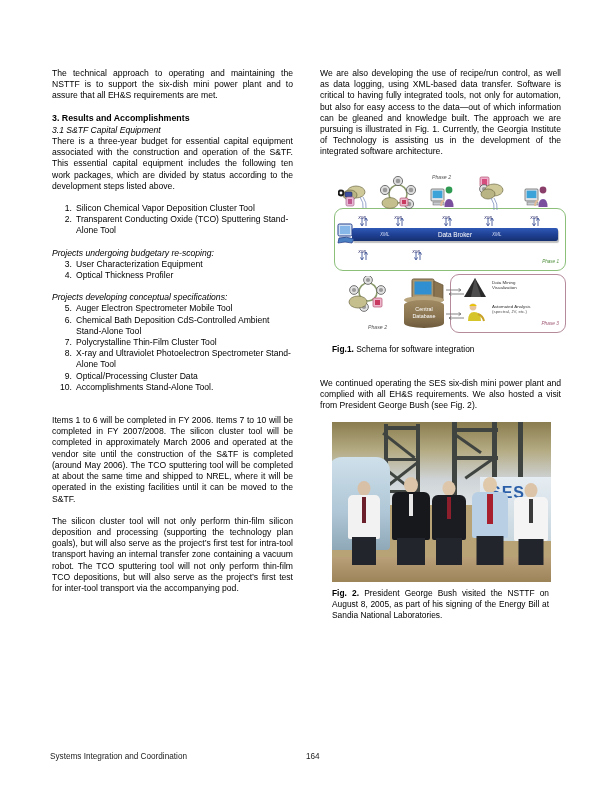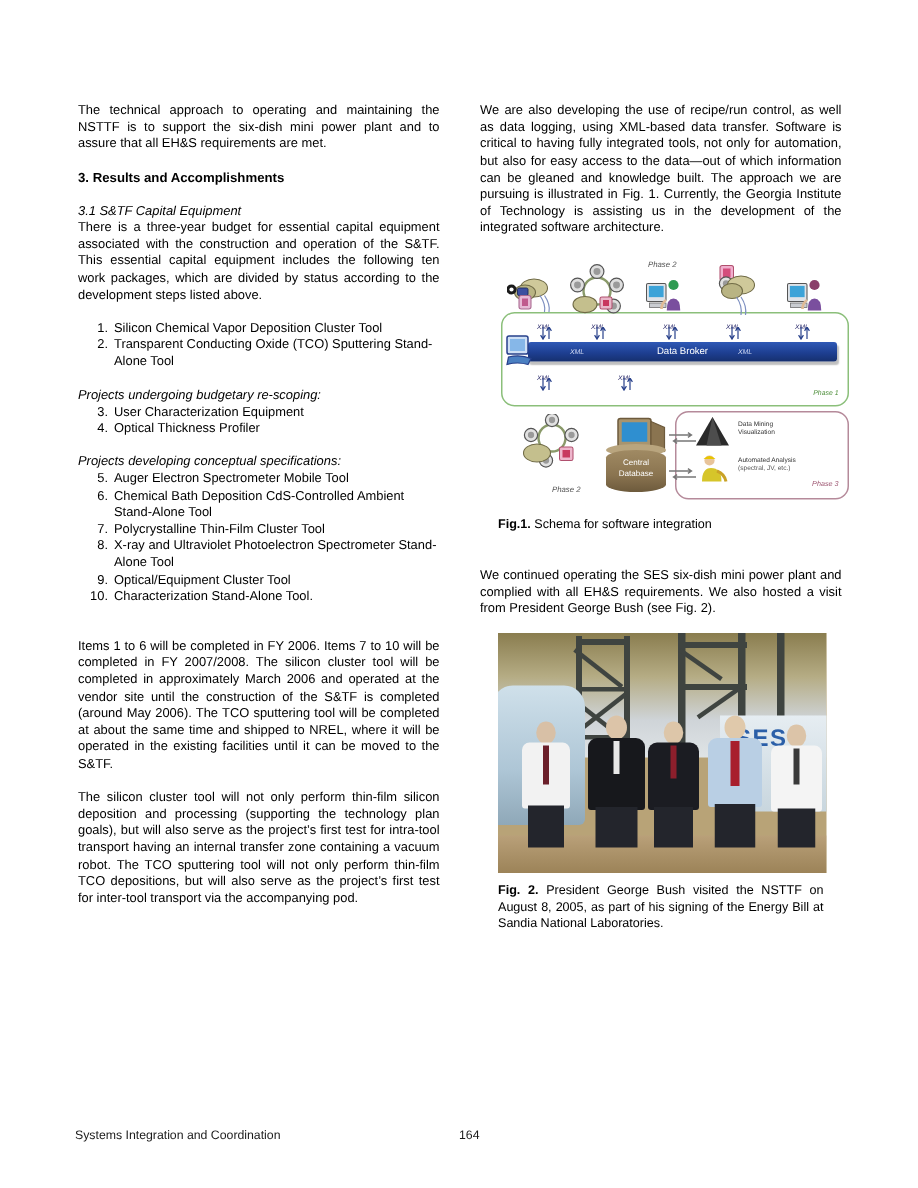--- a/index.html
+++ b/index.html
@@ -31,21 +31,21 @@
 
   p.body {
     margin: 0 0 11px 0;
     text-align: justify;
     text-justify: inter-word;
   }
 
   h3.section {
     font-size: 8.8px;
     font-weight: bold;
-    margin: 0 0 11px 0;
+    margin: 0 0 1px 0;
     line-height: 11.2px;
     text-align: left;
   }
   h4.subsection {
     font-size: 8.6px;
     font-weight: normal;
     font-style: italic;
     margin: 0;
     line-height: 11.2px;
     text-align: left;
@@ -305,22 +305,22 @@
     </ol>
 
     <div class="spacer"></div>
 
     <p class="italic-lead">Projects developing conceptual specifications:</p>
     <ol class="numlist">
       <li><span class="num">5.</span><span>Auger Electron Spectrometer Mobile Tool</span></li>
       <li><span class="num">6.</span><span>Chemical Bath Deposition CdS-Controlled Ambient Stand-Alone Tool</span></li>
       <li><span class="num">7.</span><span>Polycrystalline Thin-Film Cluster Tool</span></li>
       <li><span class="num">8.</span><span>X-ray and Ultraviolet Photoelectron Spectrometer Stand-Alone Tool</span></li>
-      <li><span class="num">9.</span><span>Optical/Equipment Cluster Tool</span></li>
-      <li><span class="num wide">10.</span><span>Characterization Stand-Alone Tool.</span></li>
+      <li><span class="num">9.</span><span>Optical/Processing Cluster Data</span></li>
+      <li><span class="num wide">10.</span><span>Accomplishments Stand-Alone Tool.</span></li>
     </ol>
 
     <div class="spacer"></div>
     <div class="spacer"></div>
 
     <p class="body">Items 1 to 6 will be completed in FY 2006.  Items 7 to 10 will be completed in FY 2007/2008.  The silicon cluster tool will be completed in approximately March 2006 and operated at the vendor site until the construction of the S&amp;TF is completed (around May 2006).   The TCO sputtering tool will be completed at about the same time and shipped to NREL, where it will be operated in the existing facilities until it can be moved to the S&amp;TF.</p>
     <p class="body">The silicon cluster tool will not only perform thin-film silicon deposition and processing (supporting the technology plan goals), but will also serve as the project’s first test for intra-tool transport having an internal transfer zone containing a vacuum robot.   The TCO sputtering tool will not only perform thin-film TCO depositions, but will also serve as the project’s first test for inter-tool transport via the accompanying pod.</p>
   </div>
 
   <div class="col" id="col-right">

